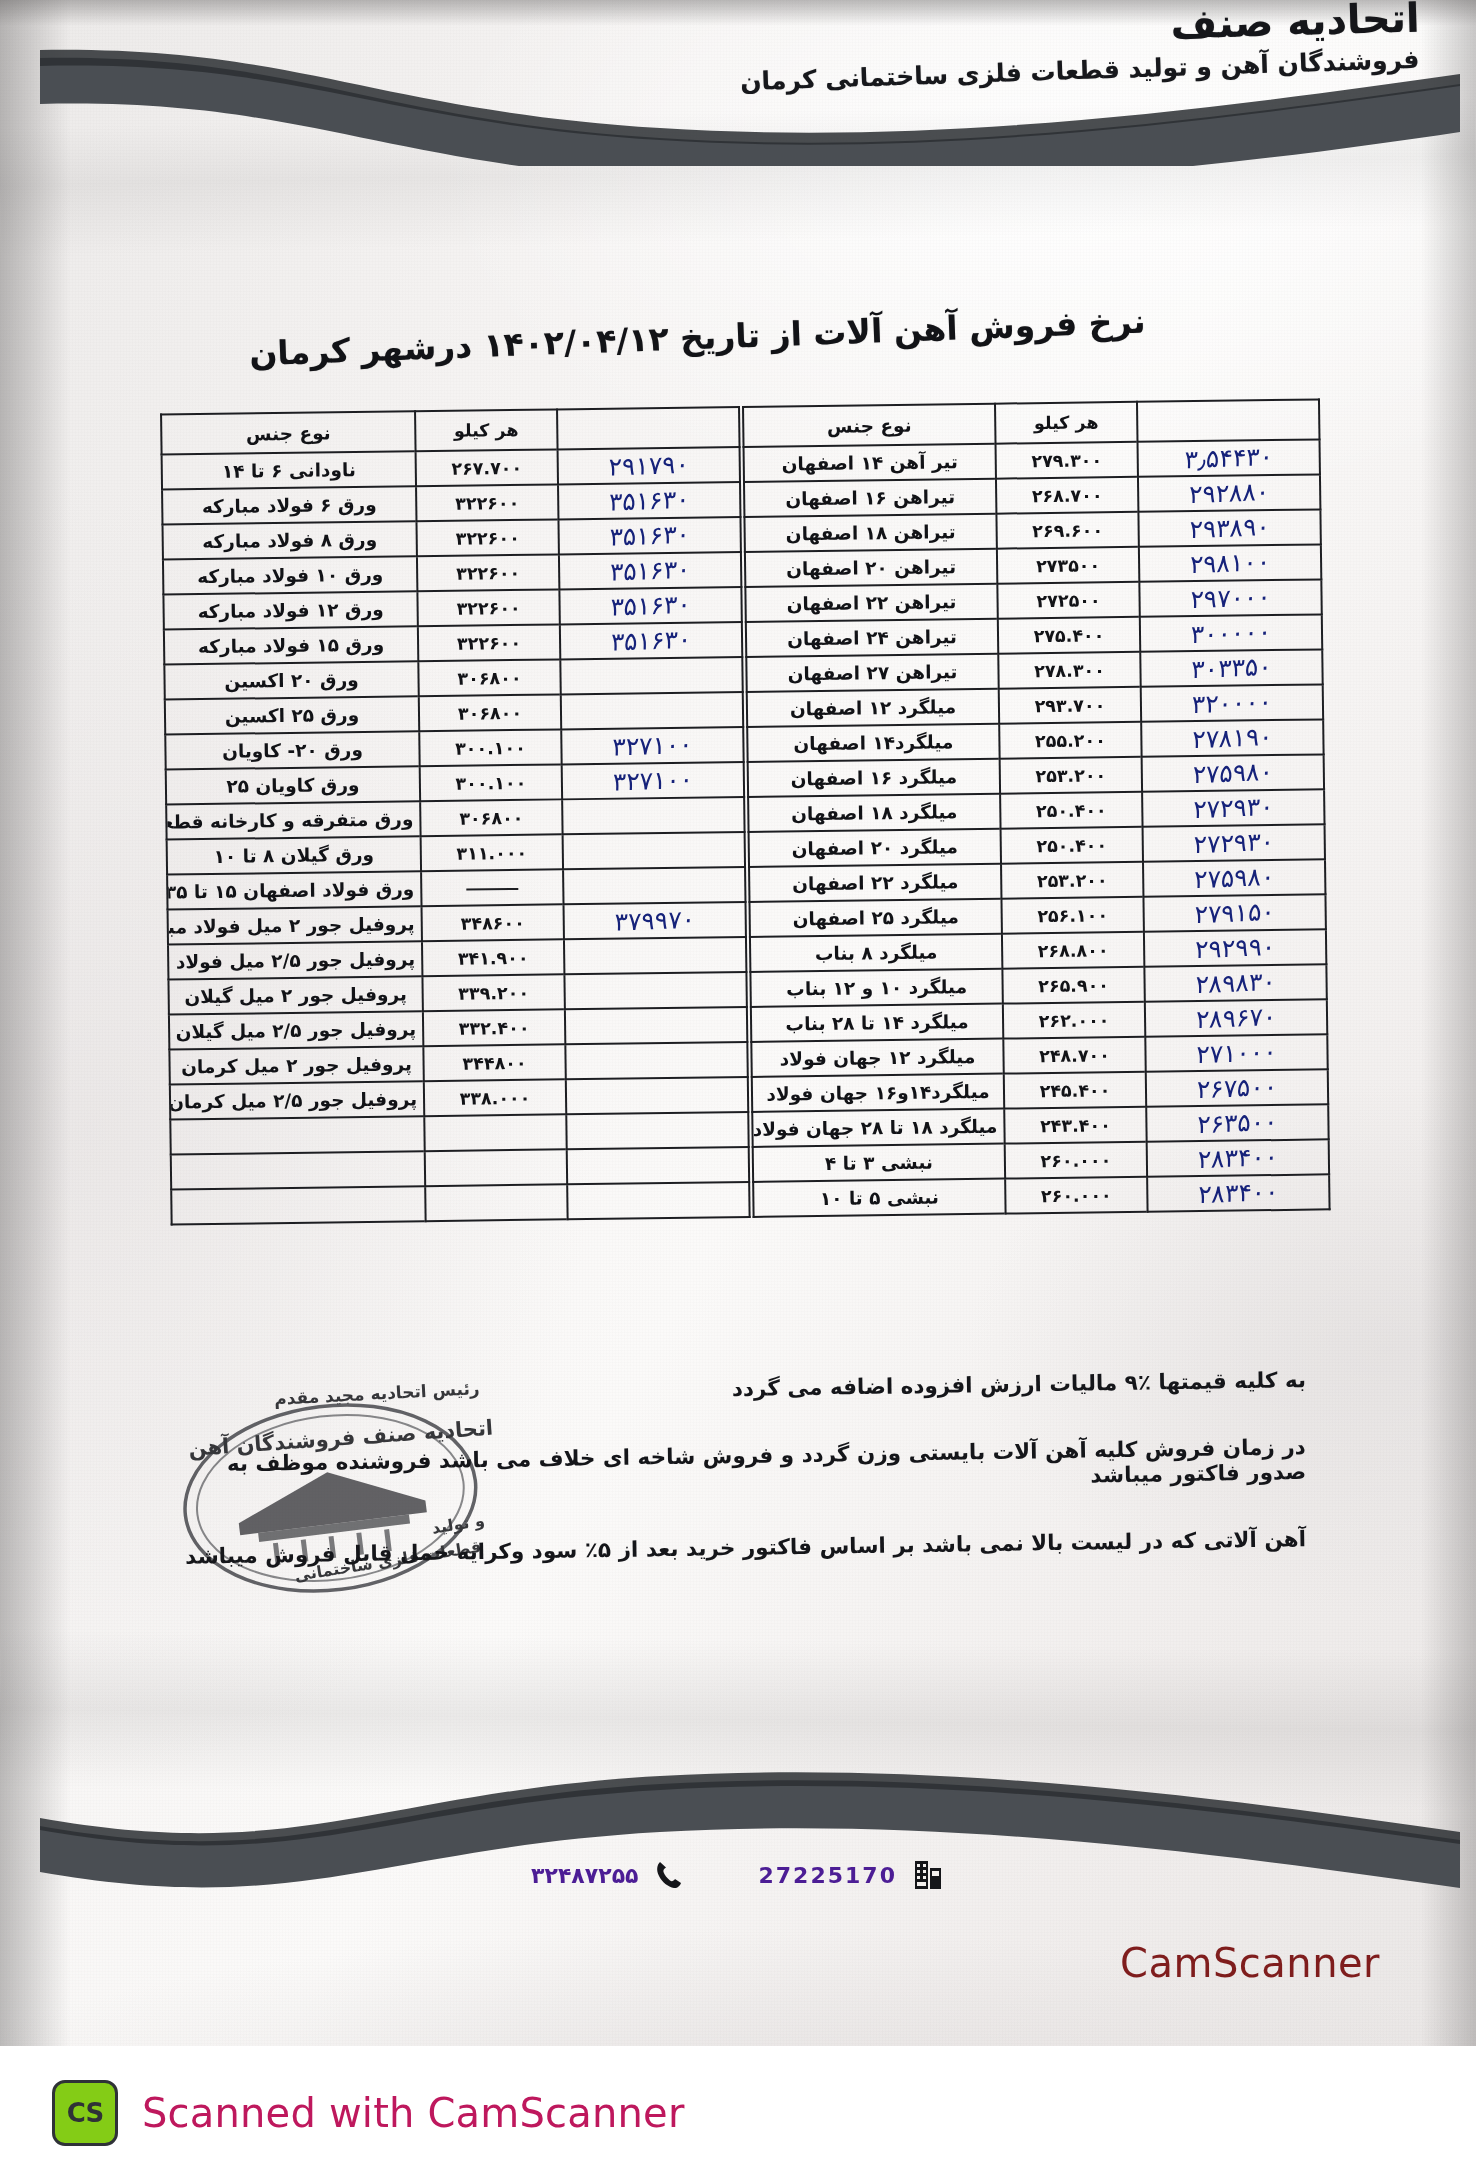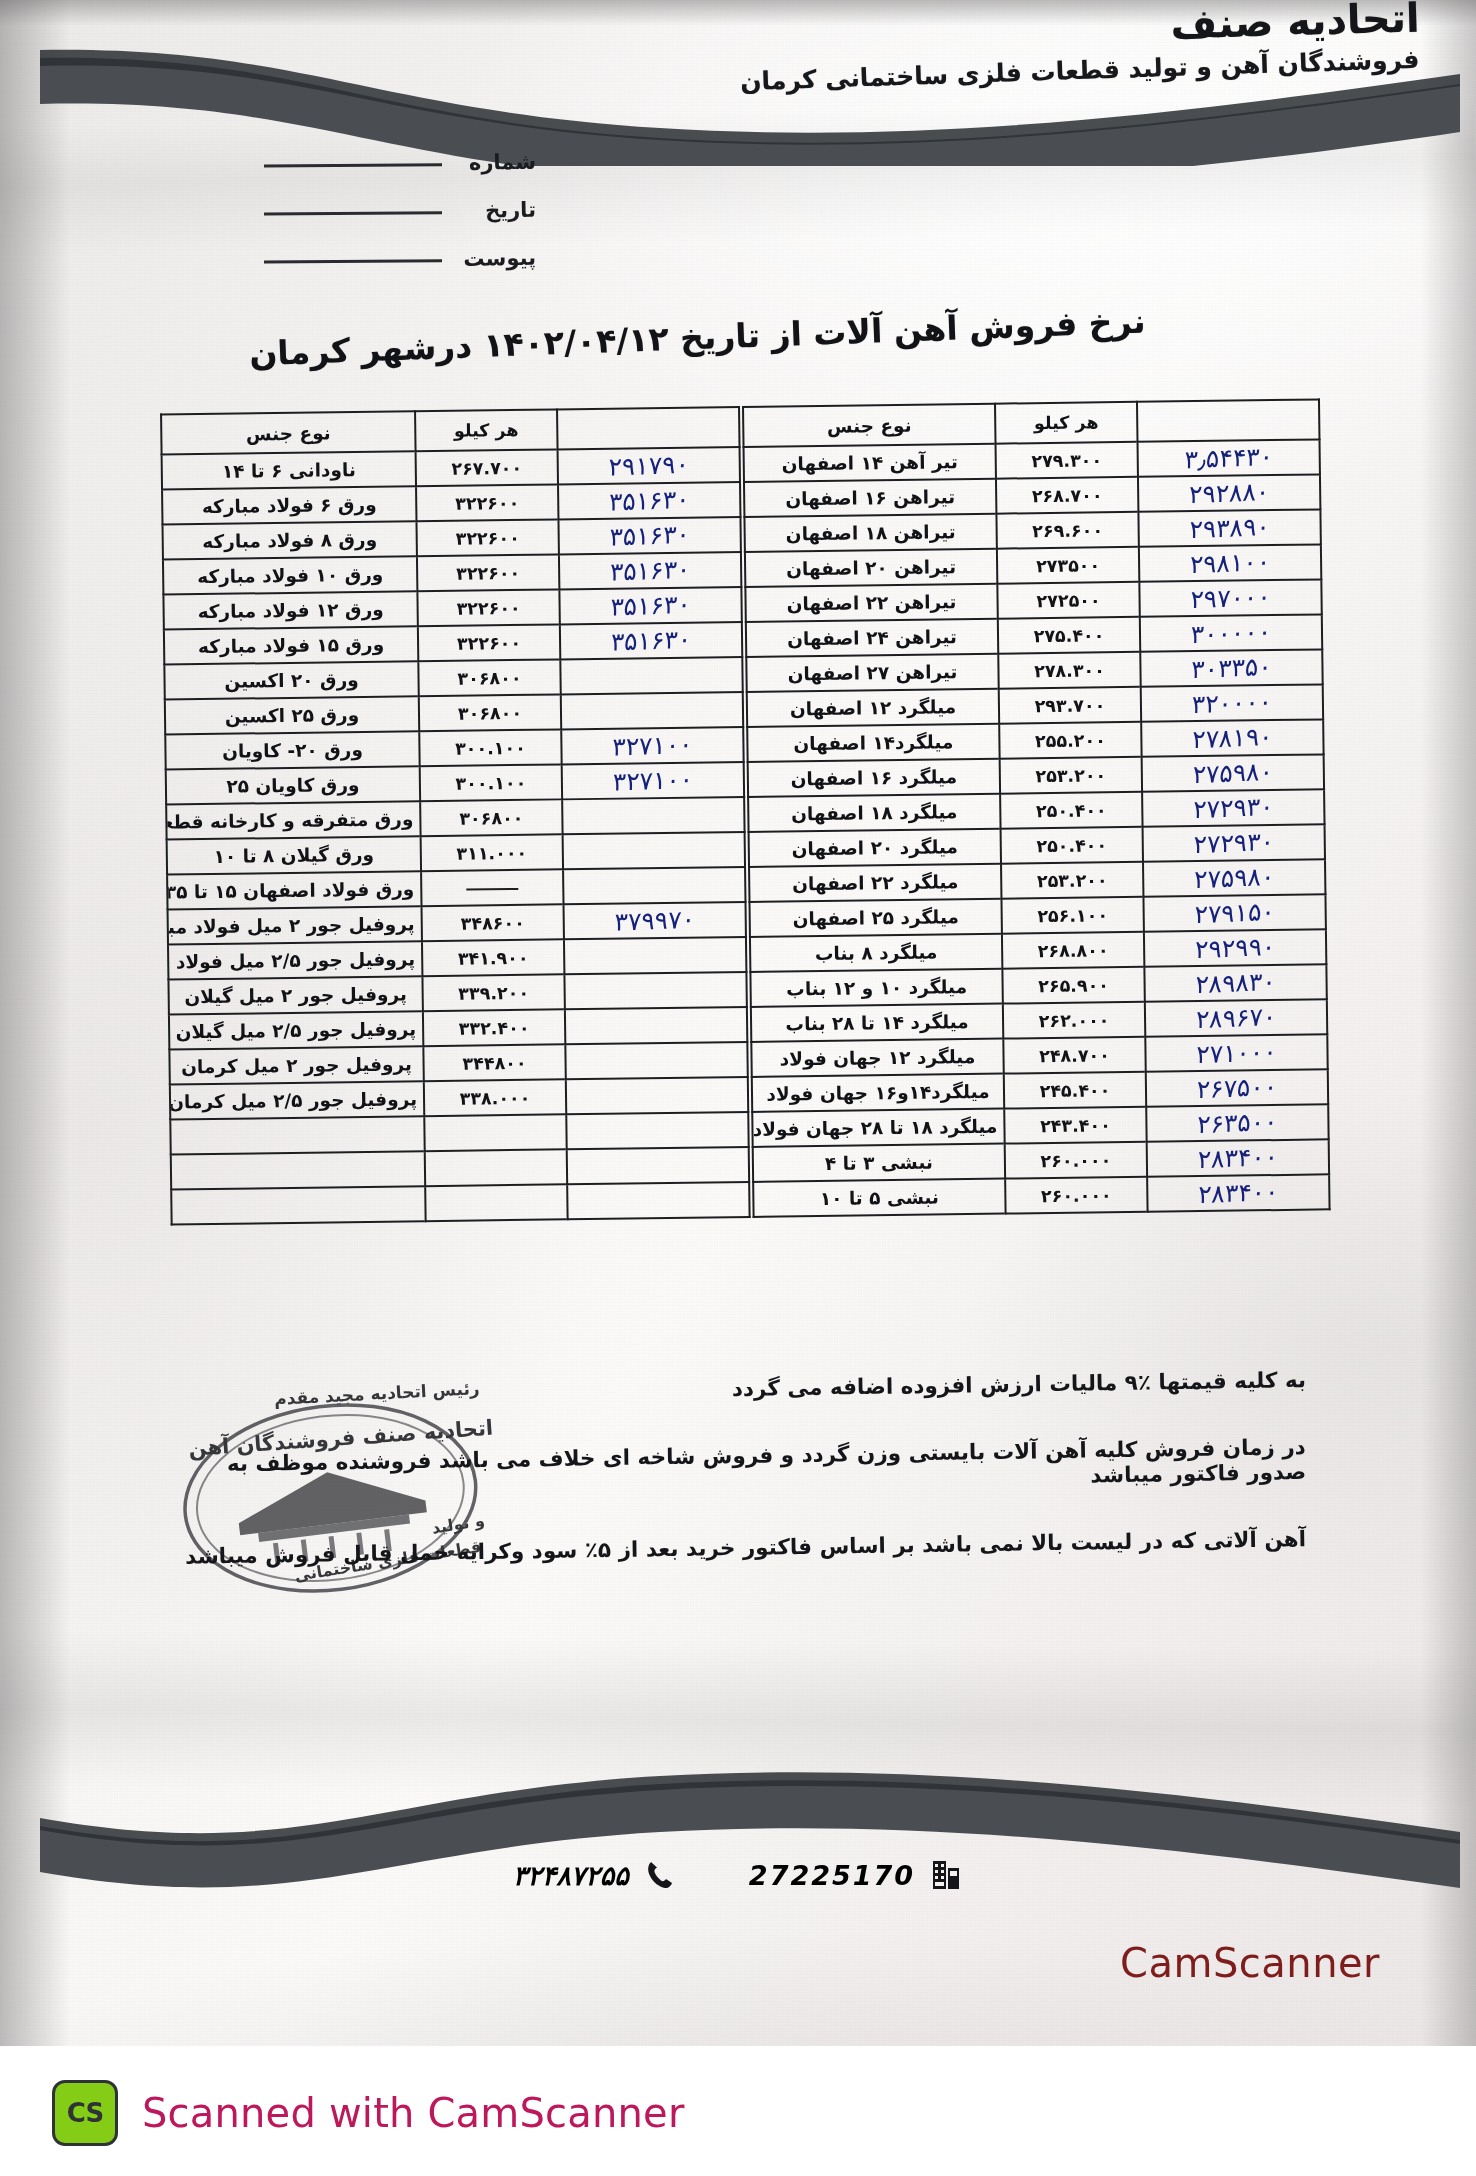--- a/index.html
+++ b/index.html
@@ -118,21 +118,21 @@
   .stamp-txt{position:absolute;inset:0;color:#1c1d21;font-weight:700;direction:rtl;}
   .st1{position:absolute;right:18px;top:10px;font-size:17px;transform:rotate(4deg);}
   .st2{position:absolute;right:10px;top:48px;font-size:21px;transform:rotate(3deg);}
   .st3{position:absolute;right:30px;top:150px;font-size:16px;transform:rotate(-2deg);}
   .st4{position:absolute;right:36px;top:178px;font-size:16px;transform:rotate(-2deg);}
 
   
   .contacts{position:absolute;left:0;right:0;top:1858px;display:flex;
     justify-content:center;align-items:center;gap:72px;direction:rtl;}
   .contact{display:flex;align-items:center;gap:14px;}
-  .contact .num{font-size:27px;font-weight:700;color:#000000;letter-spacing:2px;font-style:italic;}
+  .contact .num{font-size:22px;font-weight:700;color:#4c1d95;letter-spacing:2px;}
 
   
   .cs-word{position:absolute;left:1120px;top:1940px;font-size:40px;color:#7f1d1d;
     font-weight:400;letter-spacing:.5px;}
   .cs-bar{position:absolute;left:0;bottom:0;width:100%;height:130px;background:#ffffff;}
   .cs-inner{position:absolute;left:52px;bottom:30px;display:flex;align-items:center;gap:24px;direction:ltr;}
   .cs-logo{width:60px;height:60px;border-radius:13px;background:#84cc16;
     border:3px solid #2f3237;display:flex;align-items:center;justify-content:center;
     font-size:26px;font-weight:700;color:#2f3237;letter-spacing:-1px;}
   .cs-text{font-size:40px;color:#be185d;letter-spacing:.2px;}
@@ -152,34 +152,20 @@
   <svg class="swoosh-top" viewBox="0 0 1420 120" preserveAspectRatio="none">
     <path d="M0,12 C260,8 330,74 620,92 C900,110 1180,72 1420,38 L1420,86 C1180,122 900,152 620,134 C330,116 260,52 0,58 Z" fill="#4a4e53"></path>
     <path d="M0,4 C260,0 330,64 620,82 C900,100 1180,62 1420,28 L1420,40 C1180,74 900,112 620,94 C330,76 260,14 0,20 Z" fill="#2c2f33" opacity=".85"></path>
   </svg>
 
   <div class="lh">
     <div class="lh-1">اتحادیه صنف</div>
     <div class="lh-2">فروشندگان آهن و تولید قطعات فلزی ساختمانی کرمان</div>
   </div>
 
-  <div class="fields">
-    <div class="f-row">
-      <span class="f-lbl">شماره</span>
-      <span class="f-line"></span>
-    </div>
-    <div class="f-row">
-      <span class="f-lbl">تاریخ</span>
-      <span class="f-line"></span>
-    </div>
-    <div class="f-row">
-      <span class="f-lbl">پیوست</span>
-      <span class="f-line"></span>
-    </div>
-  </div>
 
   <div class="title">نرخ فروش آهن آلات از تاریخ ۱۴۰۲/۰۴/۱۲ درشهر کرمان</div>
 
   <div class="tables">
     <table class="tbl right">
       <thead>
         <tr>
           <td class="c-hand"></td>
           <td class="c-price hd">هر کیلو</td>
           <td class="c-name hd">نوع جنس</td>

